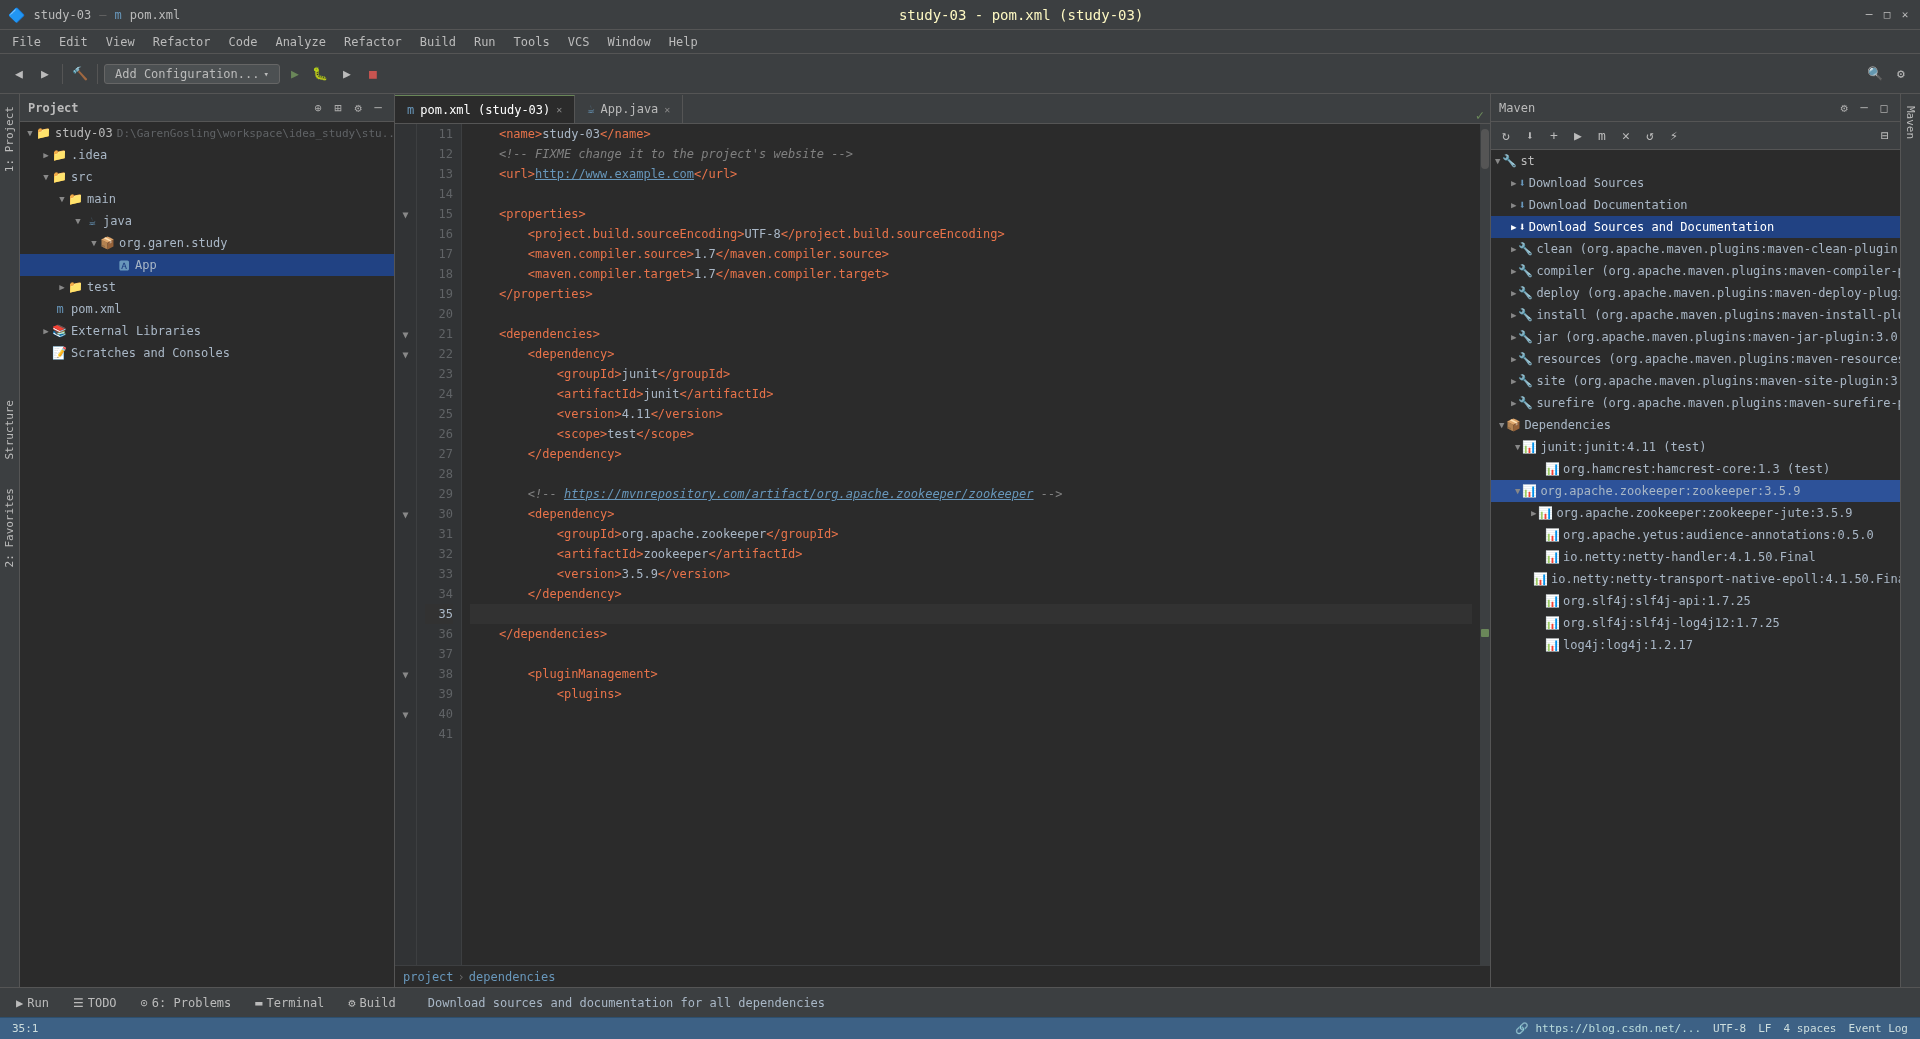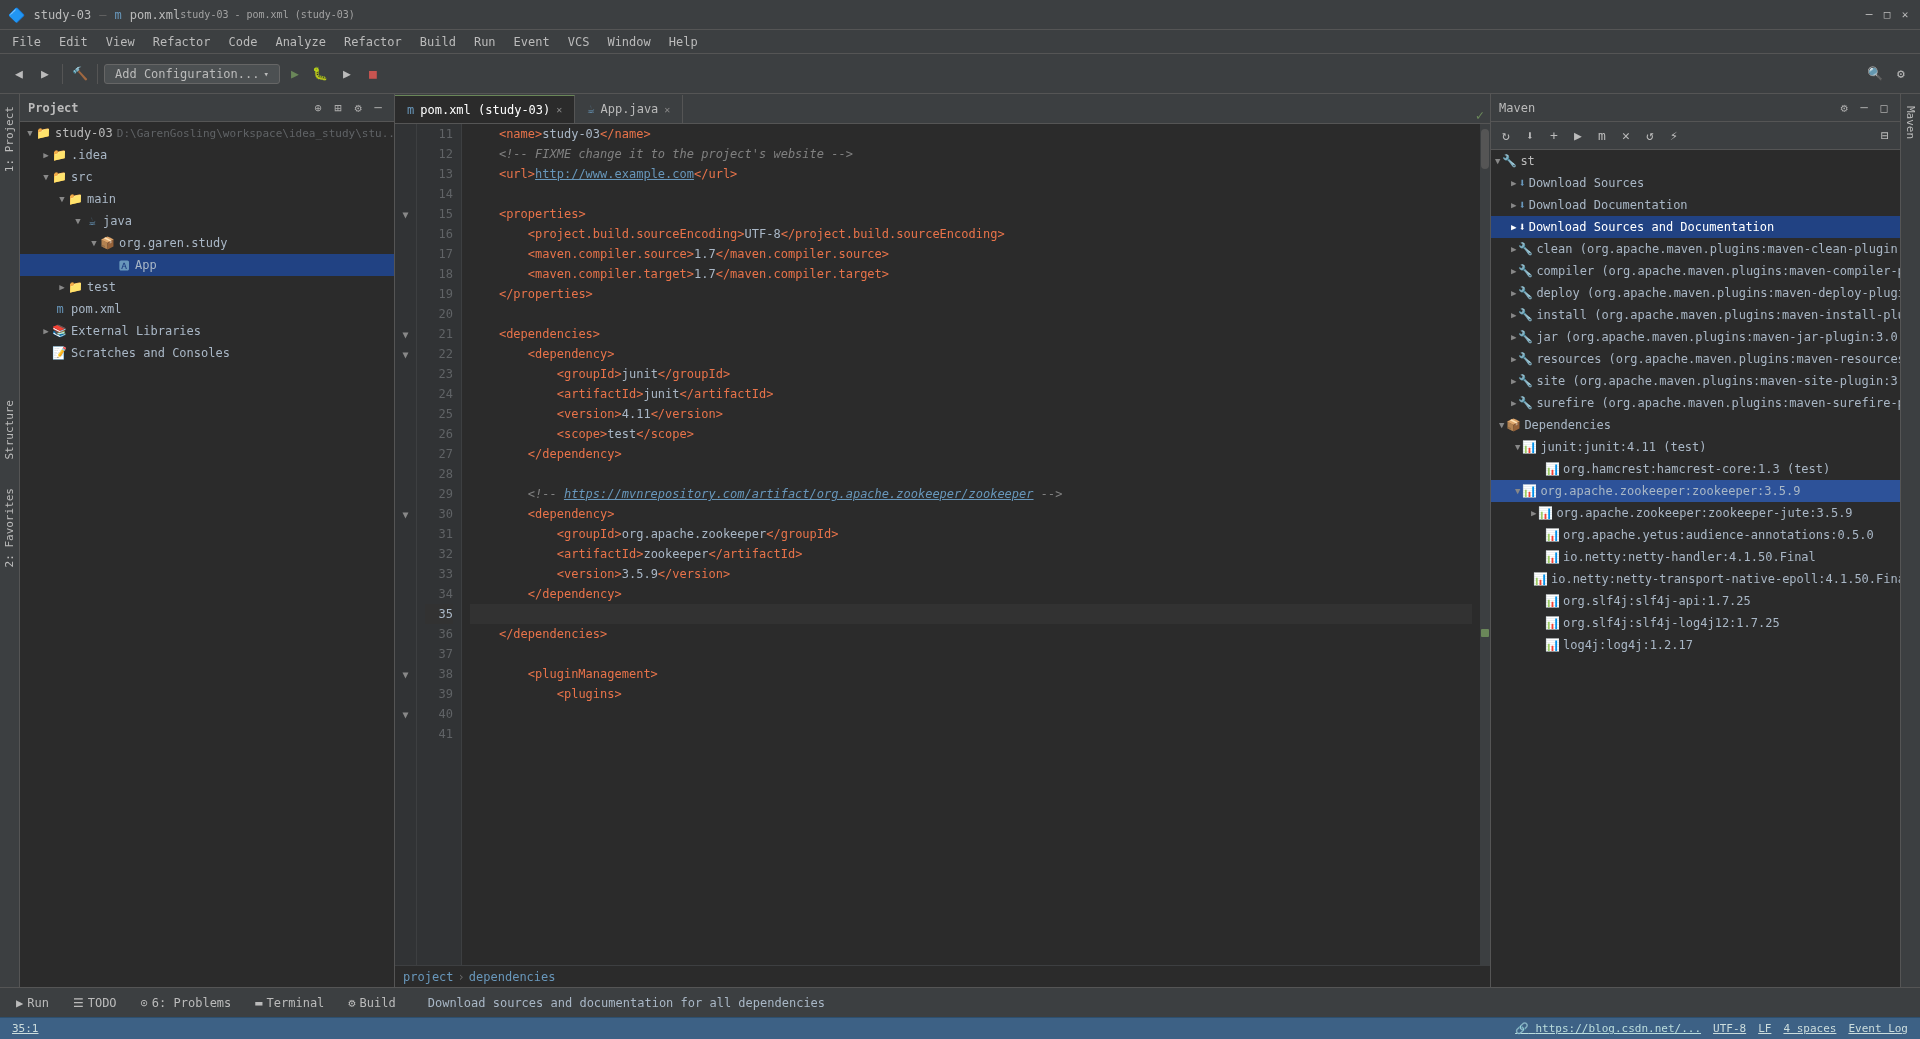--- a/index.html
+++ b/index.html
@@ -27,23 +27,23 @@
     }
     .title-bar-left {
       display: flex;
       align-items: center;
       gap: 8px;
       color: #bbb;
       font-size: 12px;
     }
     .title-bar-center {
       flex: 1;
-      text-align: left;
-      color: #a3a3a3;
-      font-size: 10px;
+      text-align: center;
+      color: #fef9c3;
+      font-size: 14px;
     }
     .title-bar-controls {
       display: flex;
       gap: 4px;
     }
     .title-btn {
       width: 14px;
       height: 14px;
       display: flex;
       align-items: center;
@@ -356,21 +356,20 @@
       padding: 0 8px;
       border-top: 1px solid #2d4f6e;
       flex-shrink: 0;
       gap: 4px;
       font-size: 11px;
       color: #cdd;
     }
     .status-item {
       padding: 0 4px;
       cursor: pointer;
-      text-decoration: underline;
     }
 
     
     ::-webkit-scrollbar { width: 8px; height: 8px; }
     ::-webkit-scrollbar-track { background: #3c3f41; }
     ::-webkit-scrollbar-thumb { background: #555; border-radius: 4px; }
   </style>
 </head>
 <body>
 
@@ -393,21 +392,21 @@
 <div class="menu-bar">
   <div class="menu-item">File</div>
   <div class="menu-item">Edit</div>
   <div class="menu-item">View</div>
   <div class="menu-item">Refactor</div>
   <div class="menu-item">Code</div>
   <div class="menu-item">Analyze</div>
   <div class="menu-item">Refactor</div>
   <div class="menu-item">Build</div>
   <div class="menu-item">Run</div>
-  <div class="menu-item">Event</div>
+  <div class="menu-item">Tools</div>
   <div class="menu-item">VCS</div>
   <div class="menu-item">Window</div>
   <div class="menu-item">Help</div>
 </div>
 
 <div class="toolbar">
   <div class="toolbar-icon" title="Back">◀</div>
   <div class="toolbar-icon" title="Forward">▶</div>
   <div class="toolbar-sep"></div>
   <div class="toolbar-icon" title="Build">🔨</div>

